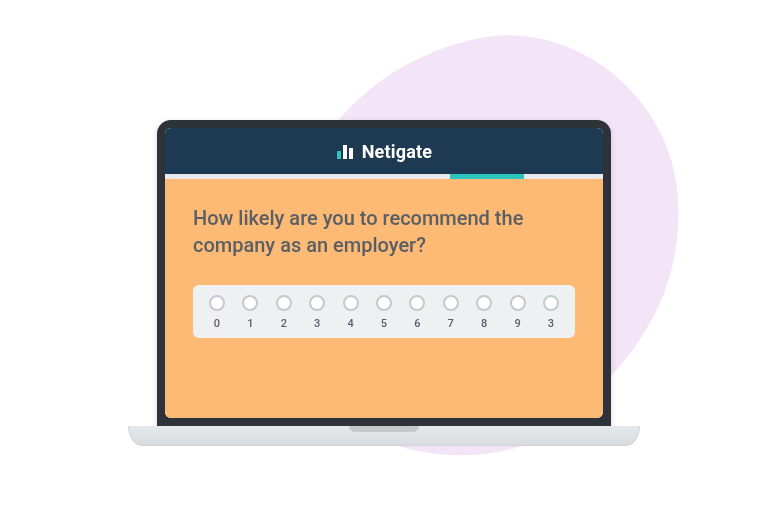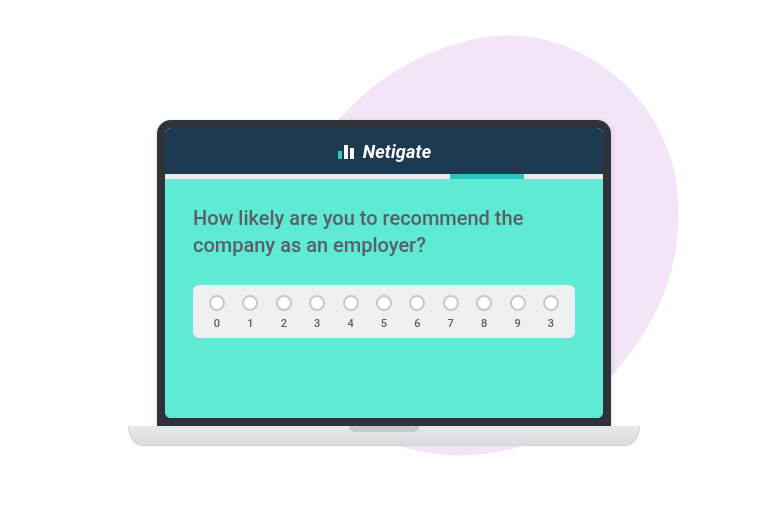--- a/index.html
+++ b/index.html
@@ -63,42 +63,41 @@
   }
 
   .app-header {
     height: 46px;
     background: #1e3a52;
     display: flex;
     align-items: center;
     justify-content: center;
     gap: 8px;
     flex: 0 0 auto;
-    font-style: italic;
   }
   .brand-icon { width: 18px; height: 18px; position: relative; }
   .brand-text { color: #fff; font-weight: 700; font-size: 18px; letter-spacing: 0.2px; }
 
   .progress-track {
     height: 5px;
     background: #e8eaec;
     position: relative;
     flex: 0 0 auto;
   }
   .progress-fill {
     position: absolute;
     top: 0;
     height: 100%;
     background: #2cc4bf;
   }
 
   .app-body {
     flex: 1 1 auto;
     padding: 26px 28px 28px 28px;
-    background: #5eead4;
+    background: #fdba74;
   }
 
   .question-text {
     color: #5a5f66;
     font-size: 20px;
     font-weight: 500;
     line-height: 1.35;
     max-width: 360px;
     margin-bottom: 26px;
   }

